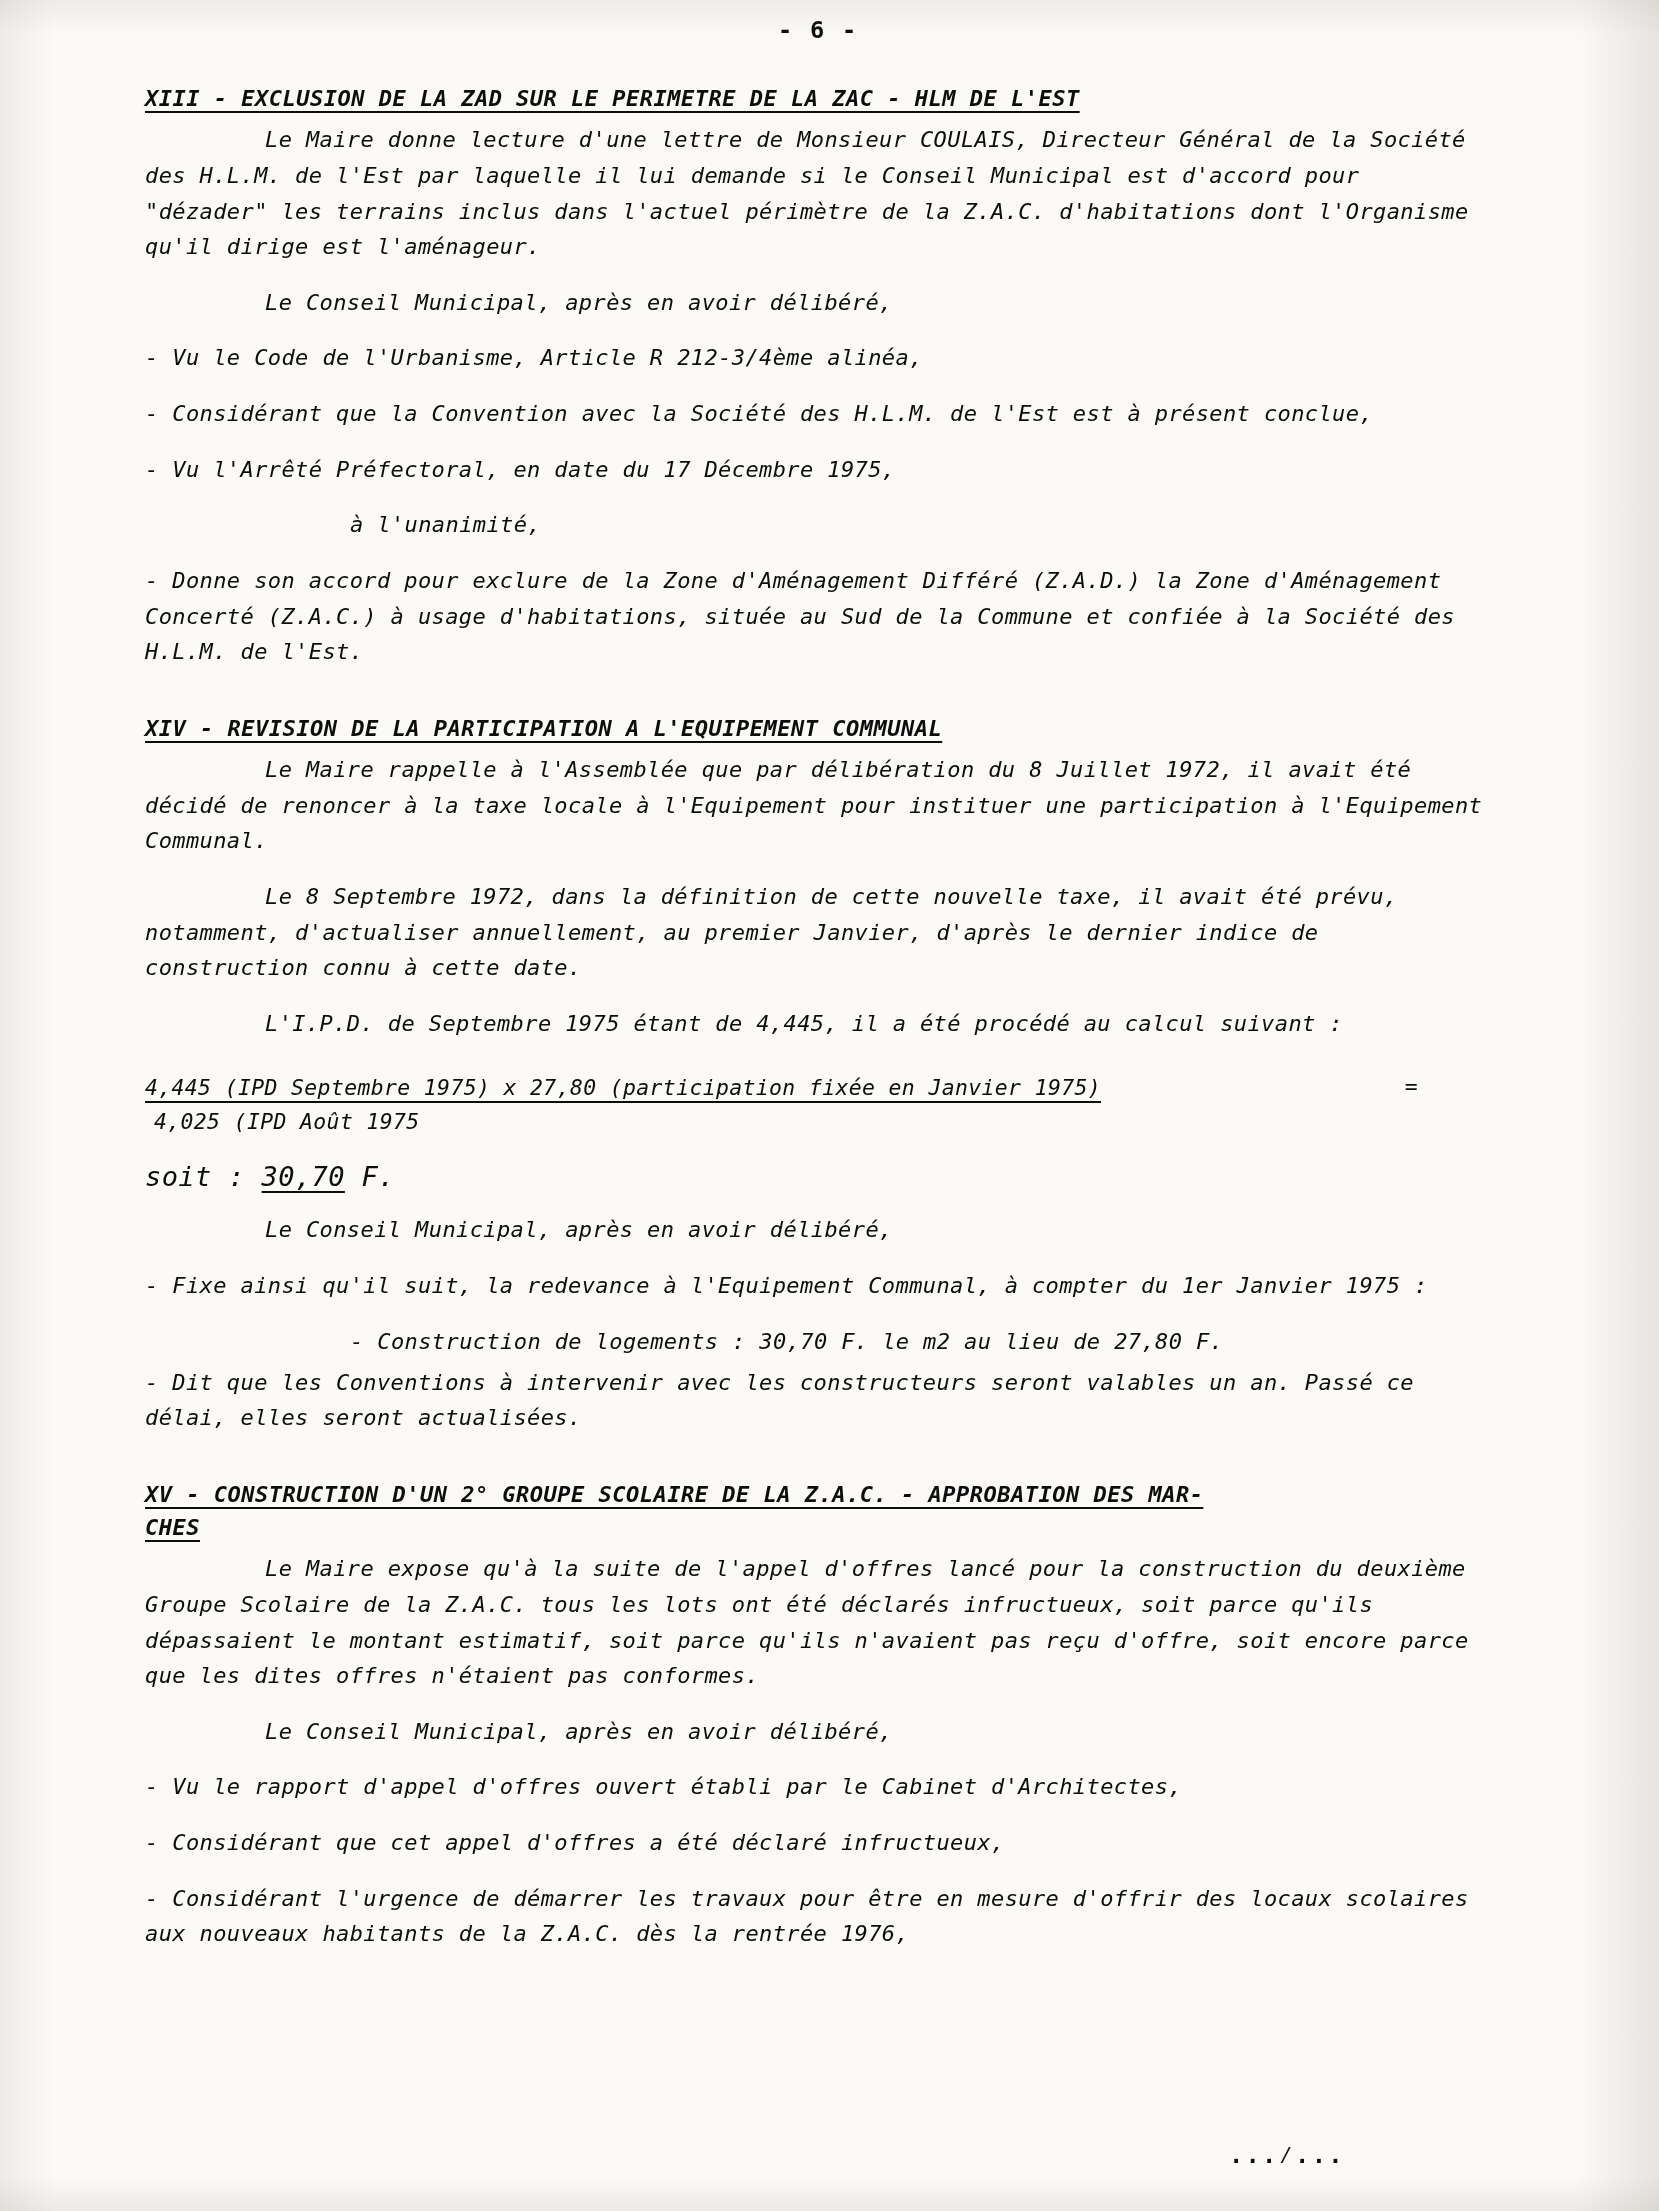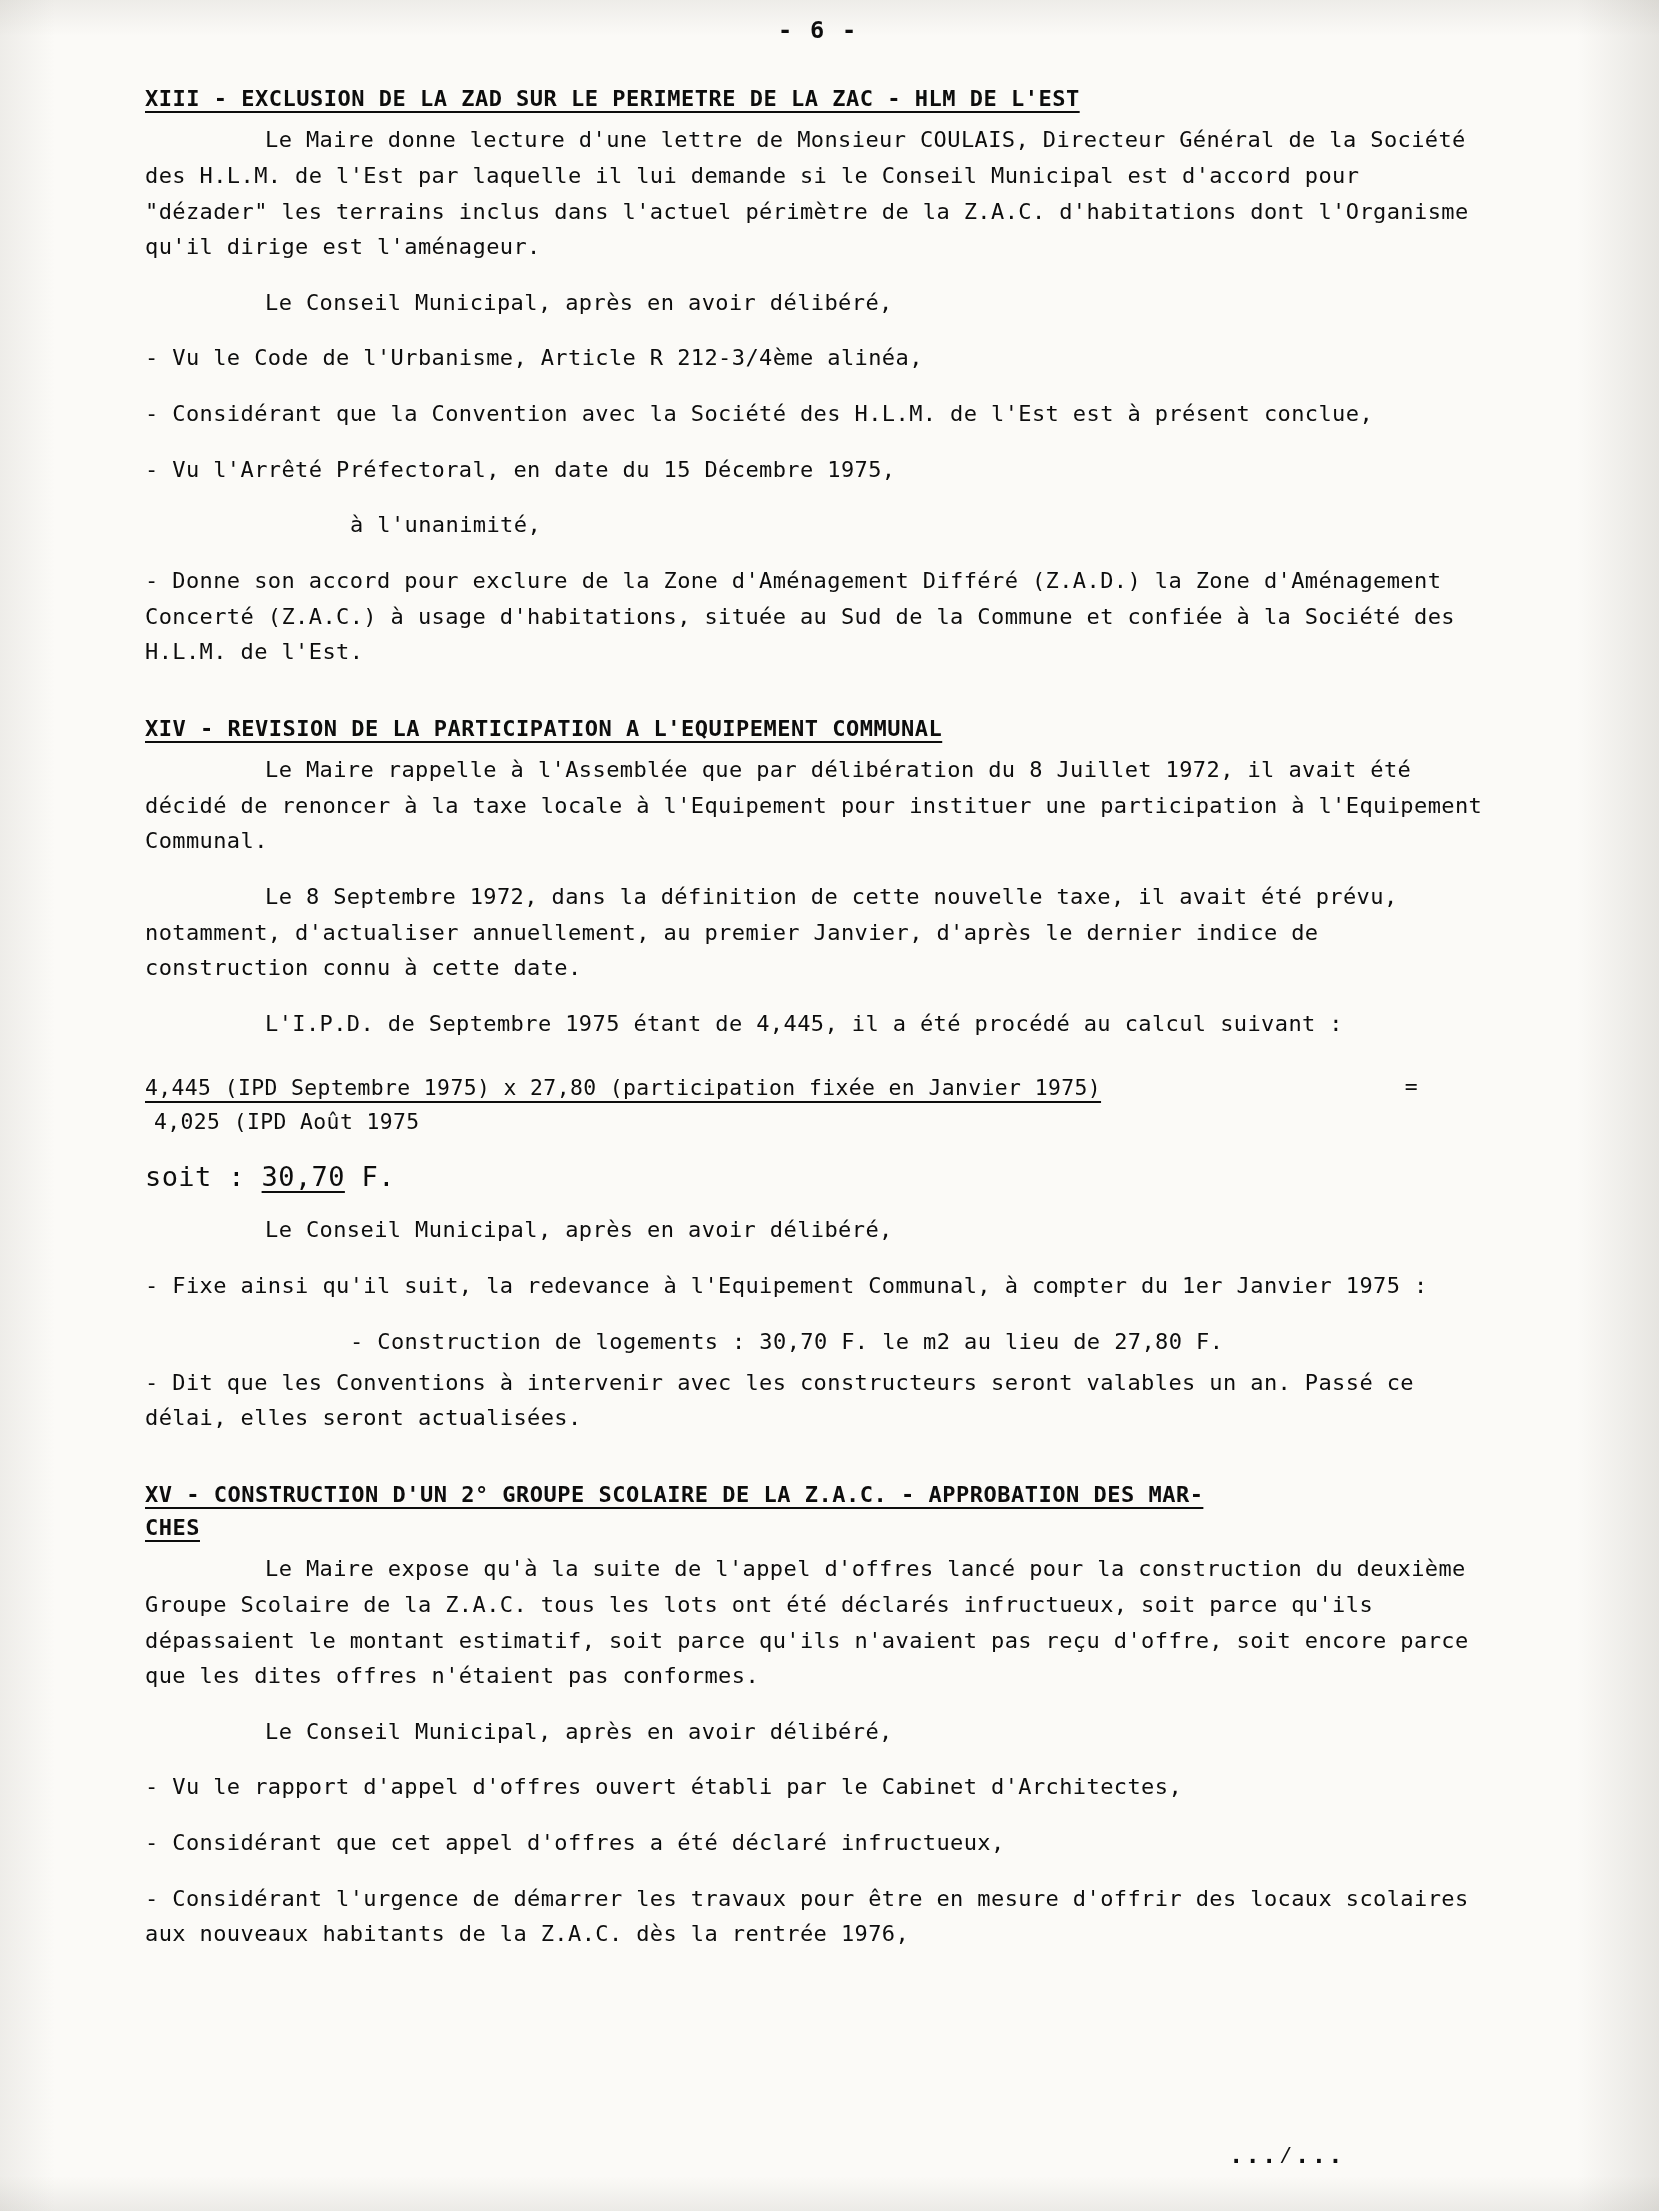--- a/index.html
+++ b/index.html
@@ -40,20 +40,21 @@
     font-weight: bold;
   }
   .body-col {
     position: absolute;
     left: 36px;
     top: 64px;
     width: 1346px;
   }
   .section {
     margin-bottom: 3.6px;
+    font-style: italic;
   }
   .heading {
     font-size: 22px;
     font-weight: bold;
     letter-spacing: 0.5px;
     line-height: 1.5;
     margin: 42px 0 7.3px 0;
   }
   .heading span.u {
     text-decoration: underline;
@@ -137,21 +138,21 @@
     <div class="page-number">- 6 -</div>
 
     <div class="body-col">
 
       <div class="section">
         <div class="heading first"><span class="u">XIII - EXCLUSION DE LA ZAD SUR LE PERIMETRE DE LA ZAC - HLM DE L'EST</span></div>
         <p class="indent">Le Maire donne lecture d'une lettre de Monsieur COULAIS, Directeur Général de la Société des H.L.M. de l'Est par laquelle il lui demande si le Conseil Municipal est d'accord pour "dézader" les terrains inclus dans l'actuel périmètre de la Z.A.C. d'habitations dont l'Organisme qu'il dirige est l'aménageur.</p>
         <p class="indent">Le Conseil Municipal, après en avoir délibéré,</p>
         <p class="dash">- Vu le Code de l'Urbanisme, Article R 212-3/4ème alinéa,</p>
         <p class="dash">- Considérant que la Convention avec la Société des H.L.M. de l'Est est à présent conclue,</p>
-        <p class="dash">- Vu l'Arrêté Préfectoral, en date du 15 Décembre 1975,</p>
+        <p class="dash">- Vu l'Arrêté Préfectoral, en date du 17 Décembre 1975,</p>
         <p class="center-ind">à l'unanimité,</p>
         <p class="dash">- Donne son accord pour exclure de la Zone d'Aménagement Différé (Z.A.D.) la Zone d'Aménagement Concerté (Z.A.C.) à usage d'habitations, située au Sud de la Commune et confiée à la Société des H.L.M. de l'Est.</p>
       </div>
 
       <div class="section">
         <div class="heading"><span class="u">XIV - REVISION DE LA PARTICIPATION A L'EQUIPEMENT COMMUNAL</span></div>
         <p class="indent">Le Maire rappelle à l'Assemblée que par délibération du 8 Juillet 1972, il avait été décidé de renoncer à la taxe locale à l'Equipement pour instituer une participation à l'Equipement Communal.</p>
         <p class="indent">Le 8 Septembre 1972, dans la définition de cette nouvelle taxe, il avait été prévu, notamment, d'actualiser annuellement, au premier Janvier, d'après le dernier indice de construction connu à cette date.</p>
         <p class="indent tight">L'I.P.D. de Septembre 1975 étant de 4,445, il a été procédé au calcul suivant :</p>
 

